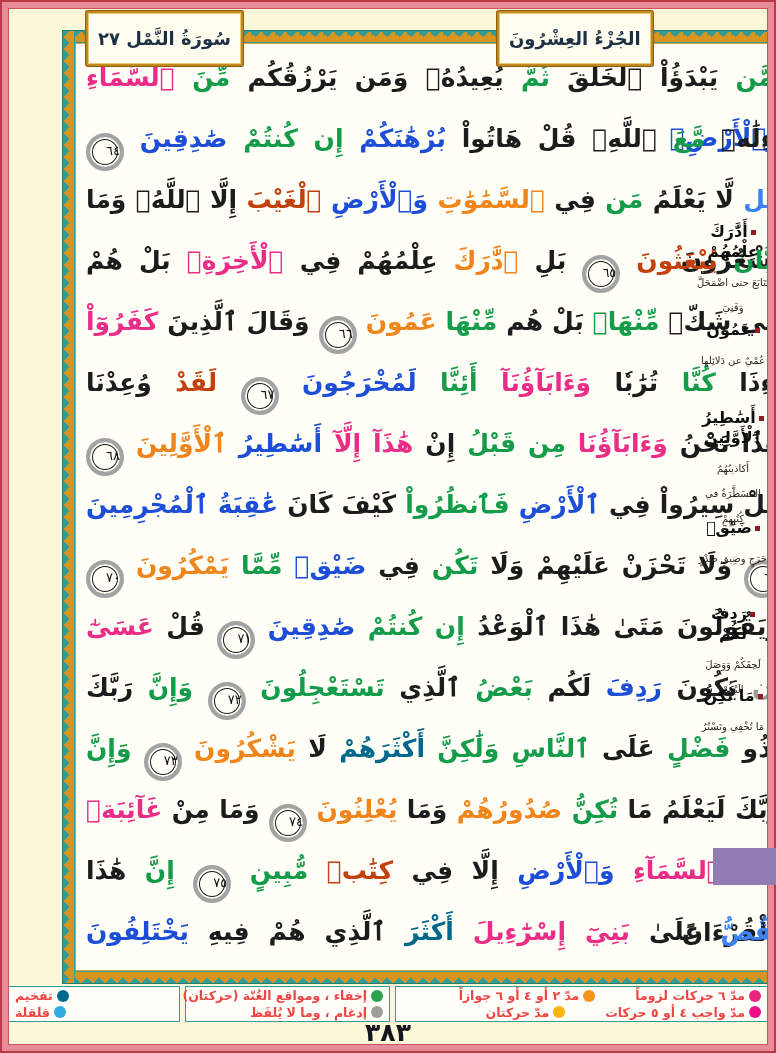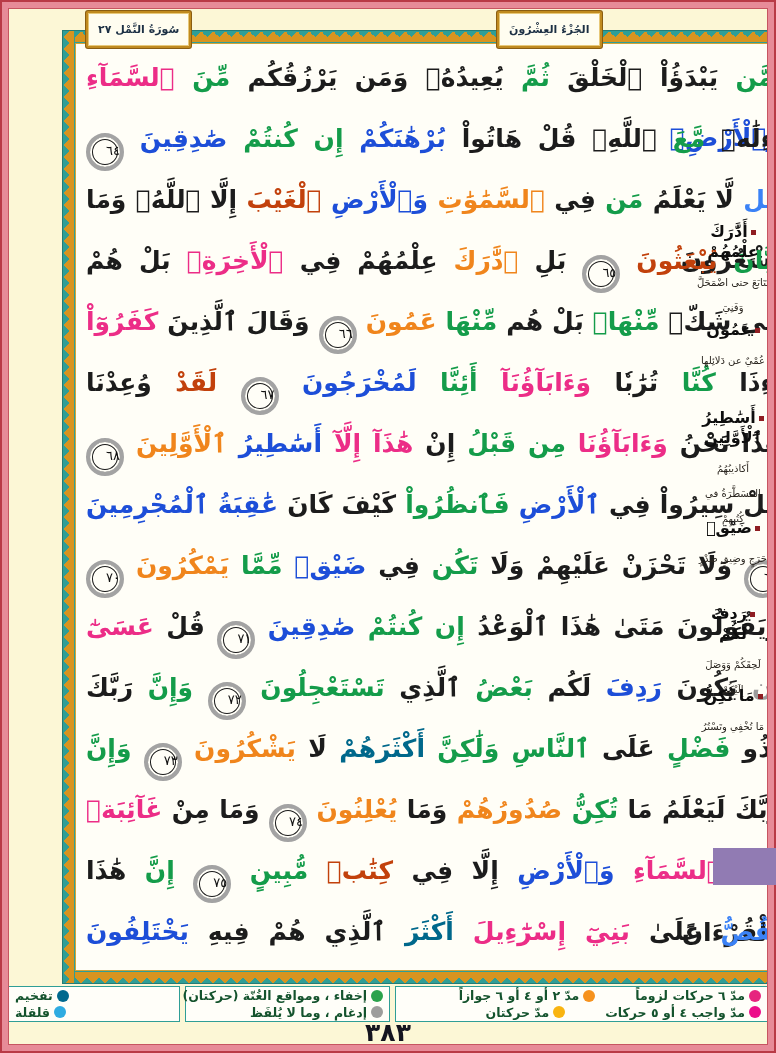--- a/index.html
+++ b/index.html
@@ -5,22 +5,22 @@
   html,body{margin:0;padding:0;background:#6b6b6b;}
   .page{position:relative;width:776px;height:1053px;background:#fcf7d6;overflow:hidden;
         font-family:"DejaVu Sans",sans-serif;}
   
   .frame{position:absolute;inset:0;border:2px solid #b93a46;
          box-shadow:inset 0 0 0 6px #e78b98, inset 0 0 0 7px #c75561;
          pointer-events:none;z-index:9;}
   
   .cart{position:absolute;top:11px;height:25px;background:#fffdf0;
         border:2px solid #c08a1f;box-shadow:0 0 0 1px #8a5d10, inset 0 0 0 1px #e7c878;
-        border-radius:2px;display:flex;align-items:center;padding:4px 10px;z-index:5;
-        font-weight:bold;font-size:11px;color:#1d3044;white-space:nowrap;}
+        border-radius:2px;display:flex;align-items:center;padding:13px 10px;z-index:5;
+        font-weight:bold;font-size:18px;color:#1d3044;white-space:nowrap;}
   .cart.surah{left:86px;}
   .cart.juz{left:497px;}
   
   .mushaf{position:absolute;left:18px;top:30px;width:744px;height:954px;
           background:#fffef7;border:1px solid #247c76;box-sizing:border-box;z-index:2;margin-left:44px;}
   .bunt{position:absolute;background-color:#2f9e96;}
   .bunt.t{left:0;right:0;top:0;height:12px;
     background-image:conic-gradient(from 135deg at 50% 0%,#d79420 90deg,rgba(0,0,0,0) 0);
     background-size:12px 11px;background-repeat:repeat-x;}
   .bunt.b{left:0;right:0;bottom:0;height:12px;
@@ -52,21 +52,21 @@
   .mdef{font-size:10px;color:#29241e;line-height:25px;margin-top:8px;}
   .bookmark{position:absolute;left:713px;top:848px;width:63px;height:37px;background:#917bb3;z-index:10;}
   
   .legend{position:absolute;left:8px;top:986px;width:760px;height:36px;display:flex;direction:rtl;gap:5px;z-index:8;}
   .lbox{border:1px solid #2f9e96;background:#fffef9;display:flex;flex-direction:column;
         justify-content:space-evenly;padding:0 6px;box-sizing:border-box;height:36px;flex:none;}
   .lrow{display:flex;direction:rtl;align-items:center;gap:40px;height:16px;}
   .lrow.end{justify-content:flex-end;}
   .litem{display:inline-flex;align-items:center;gap:4px;direction:rtl;}
   .dot{width:12px;height:12px;border-radius:50%;flex:none;}
-  .llabel{font-size:12.5px;font-weight:bold;color:#14532d;white-space:nowrap;}
+  .llabel{font-size:12.5px;font-weight:bold;color:#ef4444;white-space:nowrap;}
   .pagenum{position:absolute;left:0;right:0;top:1018px;text-align:center;
            font-size:25px;font-weight:bold;color:#14141f;z-index:4;}
 </style>
 </head>
 <body>
 
 <div class="page">
   <div class="frame"></div>
 
   <div class="cart surah">

